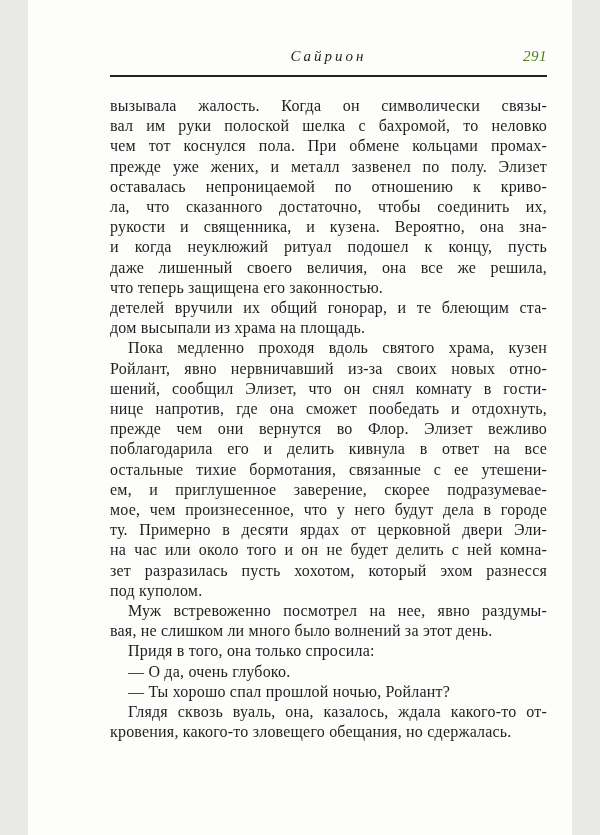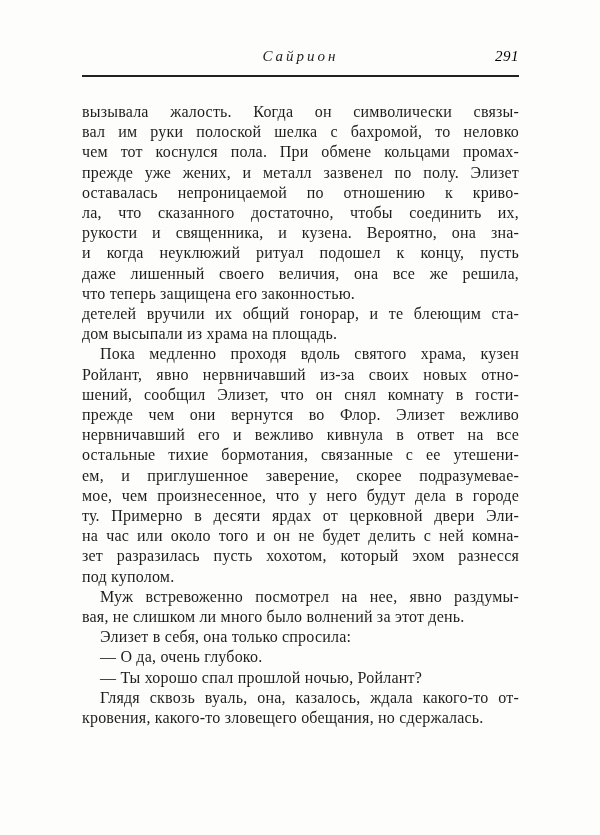--- a/index.html
+++ b/index.html
@@ -1,18 +1,18 @@
 <!DOCTYPE html>
 <html><head>
 <meta charset="utf-8">
 <style>
   html, body { margin: 0; padding: 0; background: #e9e9e7; }
   .page {
     position: relative;
-    width: 600px;
+    width: 544px;
     height: 835px;
     margin: 0 auto;
     background: #fdfdfc;
     font-family: "Liberation Serif", "DejaVu Serif", serif;
     color: #1e1e1e;
     overflow: hidden;
   }
   .content {
     position: absolute;
     left: 82px;
@@ -32,29 +32,29 @@
     letter-spacing: 3px;
     color: #242424;
   }
   .header-pagenum {
     position: absolute;
     right: 0;
     top: 0;
     font-style: italic;
     font-size: 15px;
     letter-spacing: 0.5px;
-    color: #000000;
+    color: #4d7c0f;
   }
   .rule {
     margin-top: 9px;
     height: 2px;
     background: #222220;
   }
   .text-block {
-    margin-top: 25px;
+    margin-top: 19px;
     font-size: 16px;
     line-height: 20.2px;
     letter-spacing: 0.2px;
     font-family: Liberation Serif, serif;
   }
   .para { margin: 0; }
   .pline {
     text-align: justify;
     text-align-last: justify;
     white-space: normal;
@@ -90,36 +90,37 @@
           <div class="pline pend">что теперь защищена его законностью.</div>
         </div>
         <div class="para">
           <div class="pline">детелей вручили их общий гонорар, и те блеющим ста-</div>
           <div class="pline pend">дом высыпали из храма на площадь.</div>
         </div>
         <div class="para">
           <div class="pline pindent">Пока медленно проходя вдоль святого храма, кузен</div>
           <div class="pline">Ройлант, явно нервничавший из-за своих новых отно-</div>
           <div class="pline">шений, сообщил Элизет, что он снял комнату в гости-</div>
+          <div class="pline">нице напротив, где она сможет пообедать и отдохнуть,</div>
           <div class="pline">прежде чем они вернутся во Флор. Элизет вежливо</div>
-          <div class="pline">нервничавший его и вежливо кивнула в ответ на все</div>
+          <div class="pline">поблагодарила его и делить кивнула в ответ на все</div>
           <div class="pline">остальные тихие бормотания, связанные с ее утешени-</div>
           <div class="pline">ем, и приглушенное заверение, скорее подразумевае-</div>
           <div class="pline">мое, чем произнесенное, что у него будут дела в городе</div>
           <div class="pline">ту. Примерно в десяти ярдах от церковной двери Эли-</div>
           <div class="pline">на час или около того и он не будет делить с ней комна-</div>
           <div class="pline">зет разразилась пусть хохотом, который эхом разнесся</div>
           <div class="pline pend">под куполом.</div>
         </div>
         <div class="para">
           <div class="pline pindent">Муж встревоженно посмотрел на нее, явно раздумы-</div>
           <div class="pline pend">вая, не слишком ли много было волнений за этот день.</div>
         </div>
         <div class="para">
-          <div class="pline pend pindent">Элизет в себя, она только спросила:</div>
+          <div class="pline pend pindent">Придя в того, она только спросила:</div>
         </div>
         <div class="para">
           <div class="pline pend pindent">— О да, очень глубоко.</div>
         </div>
         <div class="para">
           <div class="pline pend pindent">— Ты хорошо спал прошлой ночью, Ройлант?</div>
         </div>
         <div class="para">
           <div class="pline pindent">Глядя сквозь вуаль, она, казалось, ждала какого-то от-</div>
           <div class="pline pend">кровения, какого-то зловещего обещания, но сдержалась.</div>

